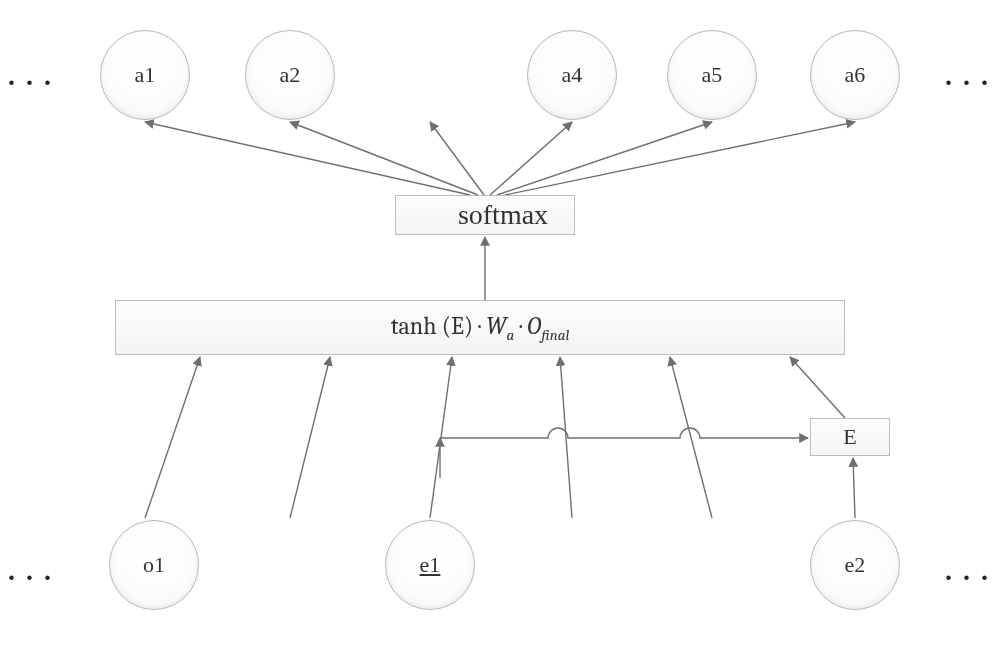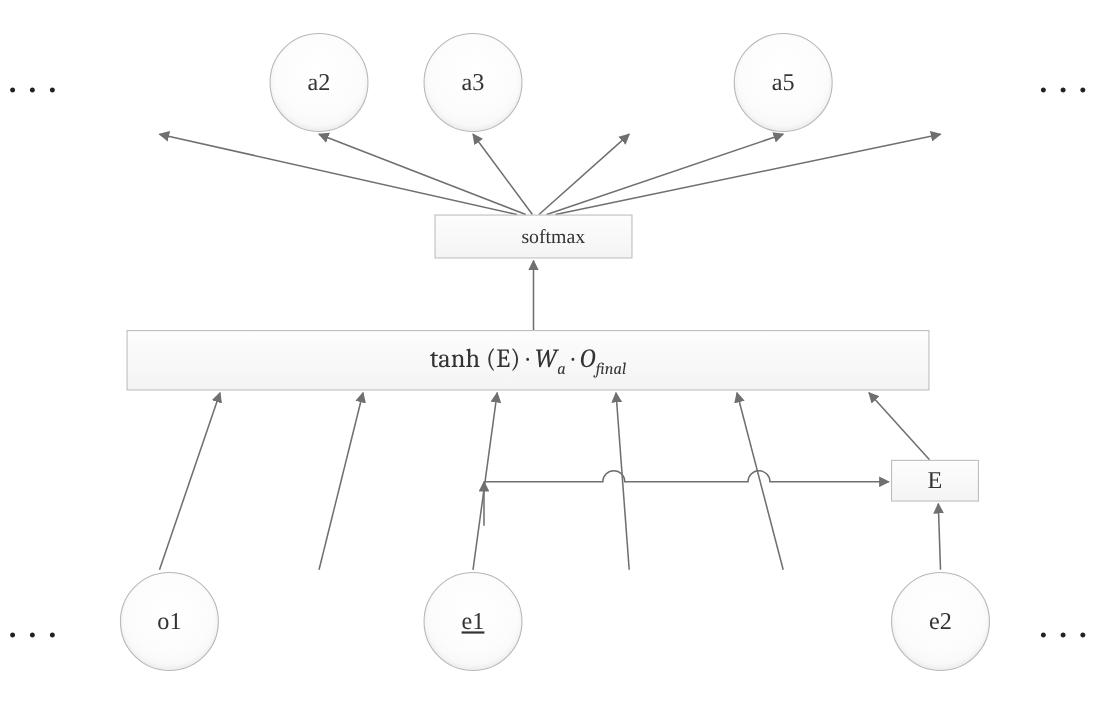--- a/index.html
+++ b/index.html
@@ -42,21 +42,21 @@
     border: 1px solid #bdbdbd;
     display: flex;
     align-items: center;
     justify-content: center;
     color: #333;
     box-sizing: border-box;
   }
   .softmax-box {
     left: 395px; top: 195px;
     width: 180px; height: 40px;
-    font-size: 18px;
+    font-size: 28px;
     padding-left: 36px;
   }
   .tanh-box {
     left: 115px; top: 300px;
     width: 730px; height: 55px;
     font-size: 24px;
     font-family: Cambria, "Times New Roman", serif;
   }
   .tanh-box .sub {
     font-size: 15px;
@@ -122,23 +122,25 @@
                A 10 10 0 0 1 700 438
                L 808 438"></path>
     </g>
   </svg>
 
   <div class="dots top-left">. . .</div>
   <div class="dots top-right">. . .</div>
   <div class="dots bot-left">. . .</div>
   <div class="dots bot-right">. . .</div>
 
+  <div class="node-circle" style="left:100px; top:30px;">a1</div>
   <div class="node-circle" style="left:245px; top:30px;">a2</div>
-  <div class="node-circle" style="left:385px; top:30px;">a3</div>
+  <div class="node-circle" style="left:527px; top:30px;">a4</div>
   <div class="node-circle" style="left:667px; top:30px;">a5</div>
+  <div class="node-circle" style="left:810px; top:30px;">a6</div>
 
   <div class="box softmax-box">softmax</div>
 
   <div class="box tanh-box">
     <span>
       tanh&nbsp;(E)&nbsp;·&nbsp;<span class="ital">W</span><span class="sub">a</span>&nbsp;·&nbsp;<span class="ital">O</span><span class="sub">final</span>
     </span>
   </div>
 
   <div class="box e-box">E</div>

